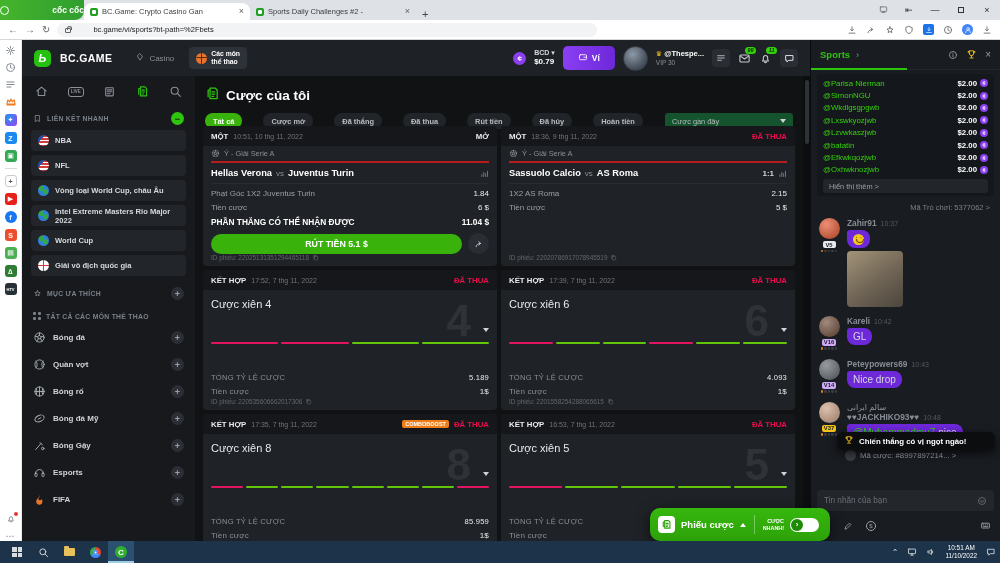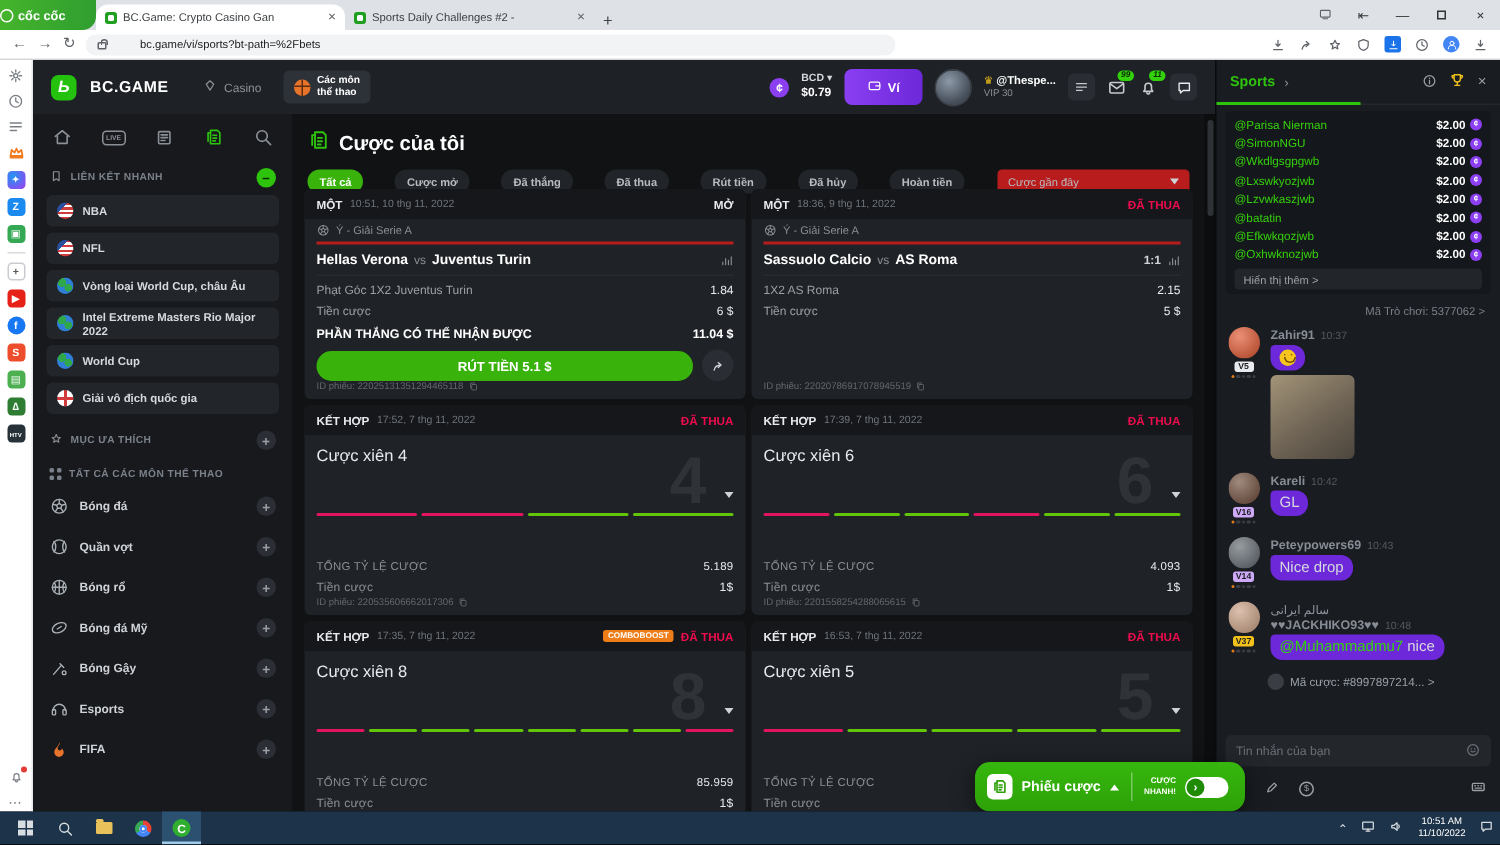--- a/index.html
+++ b/index.html
@@ -1,21 +1,21 @@
 <!DOCTYPE html>
 <html lang="vi"><head>
 <meta charset="utf-8">
 <style>
   *{margin:0;padding:0;box-sizing:border-box;font-family:"Liberation Sans","DejaVu Sans",sans-serif}
   html,body{background:#000}
   .screen{position:relative;width:1000px;height:563px;background:#101214;overflow:hidden}
   .ic{display:inline-flex;align-items:center;justify-content:center;flex:none}
   
   .tabbar{position:absolute;left:0;top:0;right:0;height:20px;background:#dee1e6;display:flex;align-items:flex-end}
-  .brand{height:20px;width:64px;background:linear-gradient(90deg,#45b42c,#2f9e2f);border-radius:0 0 9px 0;color:#fff;font-size:8.5px;font-weight:bold;display:flex;align-items:center;justify-content:flex-start;gap:3px}
+  .brand{height:20px;width:84px;background:linear-gradient(90deg,#45b42c,#2f9e2f);border-radius:0 0 9px 0;color:#fff;font-size:8.5px;font-weight:bold;display:flex;align-items:center;justify-content:space-between;gap:3px}
   .brand .logo{width:9px;height:9px;border-radius:50%;border:1.5px solid #fff;display:inline-block}
   .tab{height:17px;width:166px;display:flex;align-items:center;gap:4px;padding:0 6px;border-radius:8px 8px 0 0;font-size:7.5px;color:#3c4043}
   .tab.active{background:#fff}
   .tab .fav{width:8px;height:8px;border-radius:2px;background:#1f9e1f;flex:none;position:relative}
   .tab .fav::after{content:"";position:absolute;left:2px;top:2px;width:4px;height:4px;background:#fff;border-radius:1px}
   .tab .t{flex:1;overflow:hidden;white-space:nowrap;text-overflow:ellipsis}
   .tab .x{color:#5f6368;font-size:9px;line-height:1}
   .newtab{font-size:11px;color:#444;margin-left:6px}
   .winctl{margin-left:auto;display:flex;align-items:center;height:20px}
   .winctl span{width:26px;text-align:center;font-size:9px;color:#333}
@@ -76,21 +76,21 @@
   .sitem{display:flex;align-items:center;gap:7px;height:25px;color:#cfd3d7;font-size:8px;font-weight:bold;padding:0 2px;margin-bottom:2px}
   .sitem .plus{margin-left:auto}
   .gridic{width:8px;height:8px;display:grid;grid-template-columns:1fr 1fr;gap:1.5px}
   .gridic i{background:#7b818a;border-radius:1px}
   
   .main{position:absolute;left:173px;top:36px;width:608px;bottom:0;background:#101214;overflow:hidden}
   .mtitle{display:flex;align-items:center;gap:6px;color:#fff;font-size:13.5px;font-weight:bold;padding:10px 10px 0}
   .pills{display:flex;align-items:flex-end;gap:21px;padding:9px 10px 0}
   .pill{height:16px;border-radius:8px;background:#212428;color:#b8bcc1;font-size:7.4px;font-weight:bold;display:flex;align-items:center;padding:0 8px}
   .pill.active{background:#39b30c;color:#fff}
-  .sortdd{margin-left:auto;width:128px;height:16px;background:#b91c1c;border-radius:3px;display:flex;align-items:center;padding:0 7px;color:#b8bcc1;font-size:7.4px}
+  .sortdd{margin-left:auto;width:128px;height:16px;background:#14532d;border-radius:3px;display:flex;align-items:center;padding:0 7px;color:#b8bcc1;font-size:7.4px}
   .caret{width:0;height:0;border-left:3px solid transparent;border-right:3px solid transparent;border-top:4px solid #cfd3d7;margin-left:auto}
   .cards{position:absolute;left:8px;top:50px;width:592px;display:grid;grid-template-columns:1fr 1fr;gap:4px;grid-auto-rows:140px}
   .bcard{background:#1f2226;border-radius:4px;overflow:hidden;position:relative;display:flex;flex-direction:column}
   .bhead{height:20px;background:#15171a;display:flex;align-items:center;gap:5px;padding:0 8px;flex:none}
   .btype{color:#e8eaed;font-size:7.8px;font-weight:bold}
   .btime{color:#6f747c;font-size:7px}
   .bstatus{margin-left:auto;font-size:7.8px;font-weight:bold}
   .bstatus.open{color:#e8eaed}
   .bstatus.lost{color:#ed0c4e}
   .boost{margin-left:auto;background:#ed7d18;color:#fff;font-size:5.5px;font-weight:bold;border-radius:2px;padding:1px 3px}
@@ -940,20 +940,26 @@
                 <i></i>
               </span>
             </div>
             <div class="mbody"><div class="rtl">سالم ایرانی</div><div class="mname">♥♥JACKHIKO93♥♥<span>10:48</span></div><div class="bub"><span class="mention">@Muhammadmu7 </span>nice</div></div>
           </div>
           <div class="sysline">
             <span class="sysav"></span>
             <span>Mã cược: #8997897214... &gt;</span>
           </div>
         </div>
+      <div class="toast">
+        <span id="toastTrophy"><svg viewBox="0 0 24 24" width="10" height="10" fill="none" stroke="#f2c21a" stroke-width="2" stroke-linecap="round" stroke-linejoin="round">
+              <path d="M7.5 4h9v6a4.5 4.5 0 0 1-9 0zM7.5 5.5H4.5a3 3 0 0 0 3.2 3.8M16.5 5.5h3a3 3 0 0 1-3.2 3.8M12 14.5v3.5M8.5 19.5h7"></path>
+            </svg></span>
+        <span>Chiến thắng có vị ngọt ngào!</span>
+      </div>
       <div class="cinput">
         <input placeholder="Tin nhắn của bạn" style="">
         <span id="smileIc"><svg viewBox="0 0 24 24" width="10" height="10" fill="none" stroke="#6b7078" stroke-width="2" stroke-linecap="round" stroke-linejoin="round">
               <circle cx="12" cy="12" r="8.5"></circle>
               <path d="M9 10.2h.6M14.4 10.2h.6M8.8 13.8a4.5 3.6 0 0 0 6.4 0"></path>
             </svg></span>
       </div>
       <div class="ctools">
         <span id="dropIc"><svg viewBox="0 0 24 24" width="10" height="10" fill="none" stroke="#9aa0a6" stroke-width="2" stroke-linecap="round" stroke-linejoin="round">
               <path d="M12 4.5c2.7 3.4 5.3 6 5.3 8.8a5.3 5.3 0 0 1-10.6 0c0-2.8 2.6-5.4 5.3-8.8z"></path>

